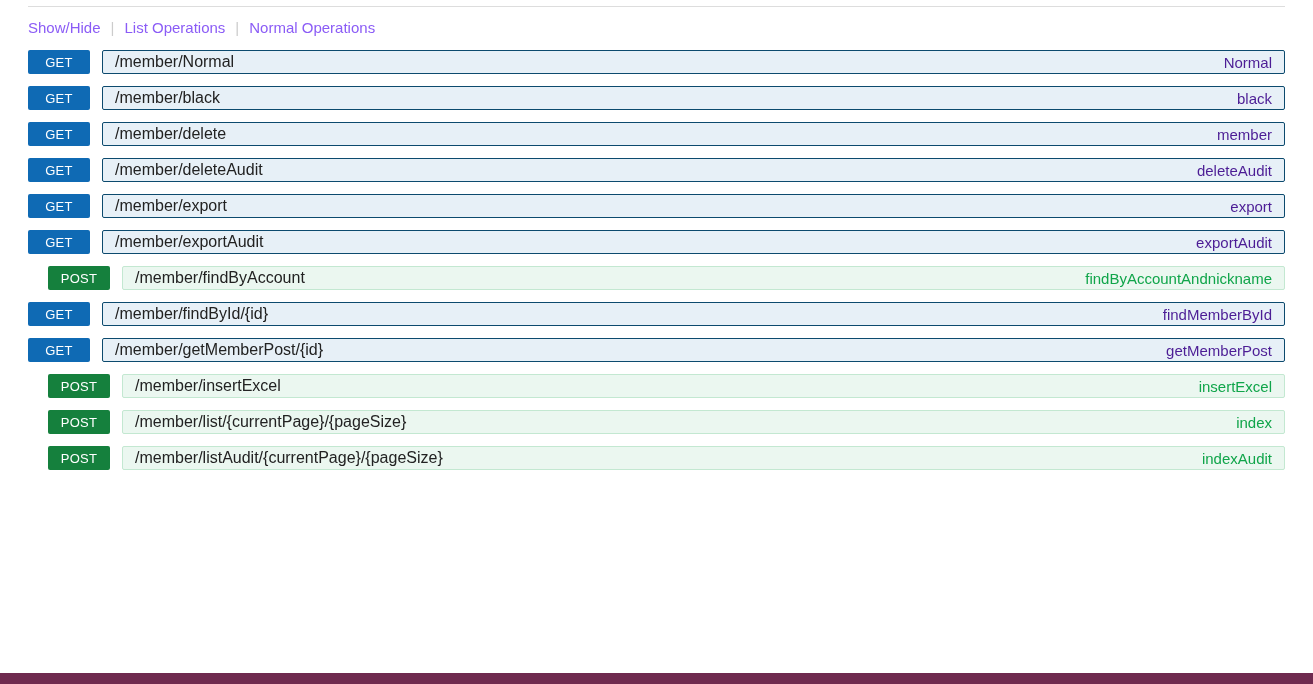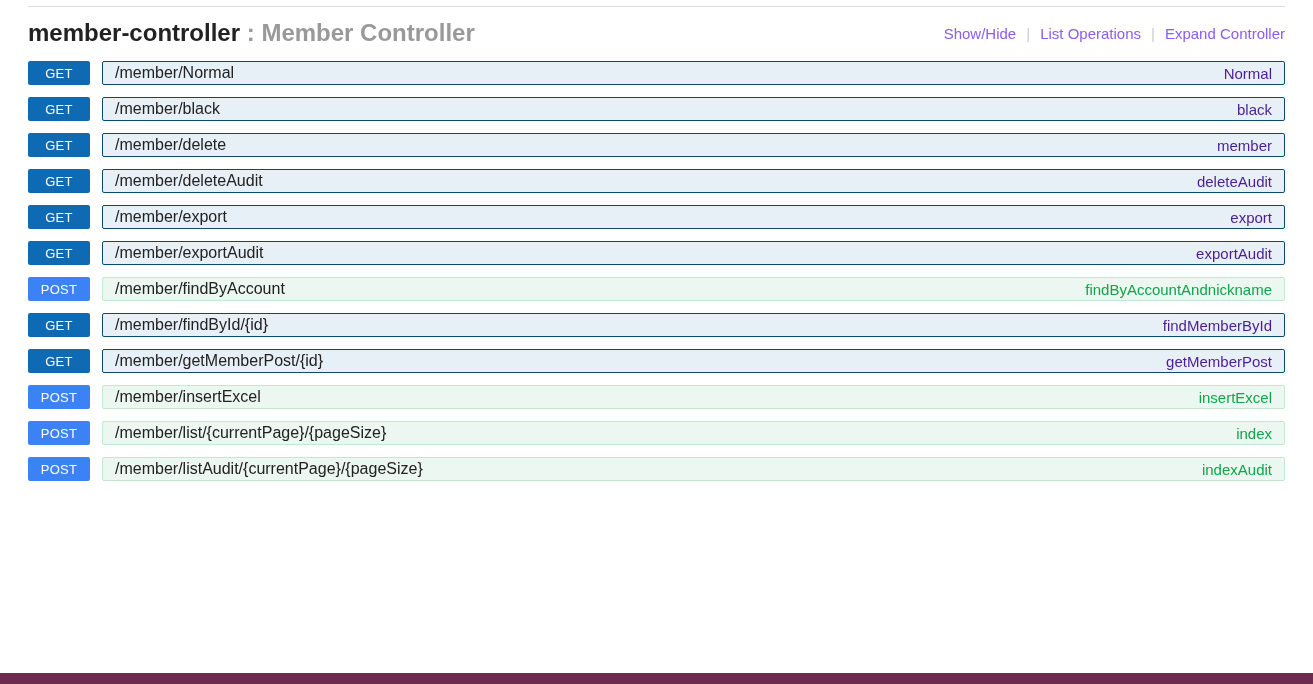--- a/index.html
+++ b/index.html
@@ -85,48 +85,45 @@
     font-size: 15px;
   }
   
   .get .method { background: #0f6ab4; }
   .get .bar {
     background: #e7f0f7;
     border: 1px solid #0c4a6e;
   }
   .get .summary { color: #4c1d95; }
   
-  .post .method { background: #3b82f6; }
+  .post .method { background: #15803d; margin-left: 20px; }
   .post .bar {
     background: #ebf7f0;
     border: 1px solid #c3e8d1;
   }
   .post .summary { color: #10a54a; }
   .bottom-bar {
     position: absolute;
     left: 0; right: 0; bottom: 0;
     height: 11px;
     background: #6f2a4f;
   }
 </style>
 </head>
 <body>
 
 <div class="top-rule"></div>
 
 <div class="controller-header">
-  <div class="controller-title">
-    <span>member-controller</span><span class="desc"><span> : </span><span>Member Controller</span></span>
-  </div>
   <div class="controller-actions">
     <a>Show/Hide</a>
     <span class="sep">|</span>
     <a>List Operations</a>
     <span class="sep">|</span>
-    <a>Expand Controller</a>
+    <a>Normal Operations</a>
   </div>
 </div>
 
 <div class="op-list" id="op-list">
     <div class="op-row get">
       <div class="method">GET</div>
       <div class="bar">
         <span class="path">/member/Normal</span>
         <span class="summary">Normal</span>
       </div>

